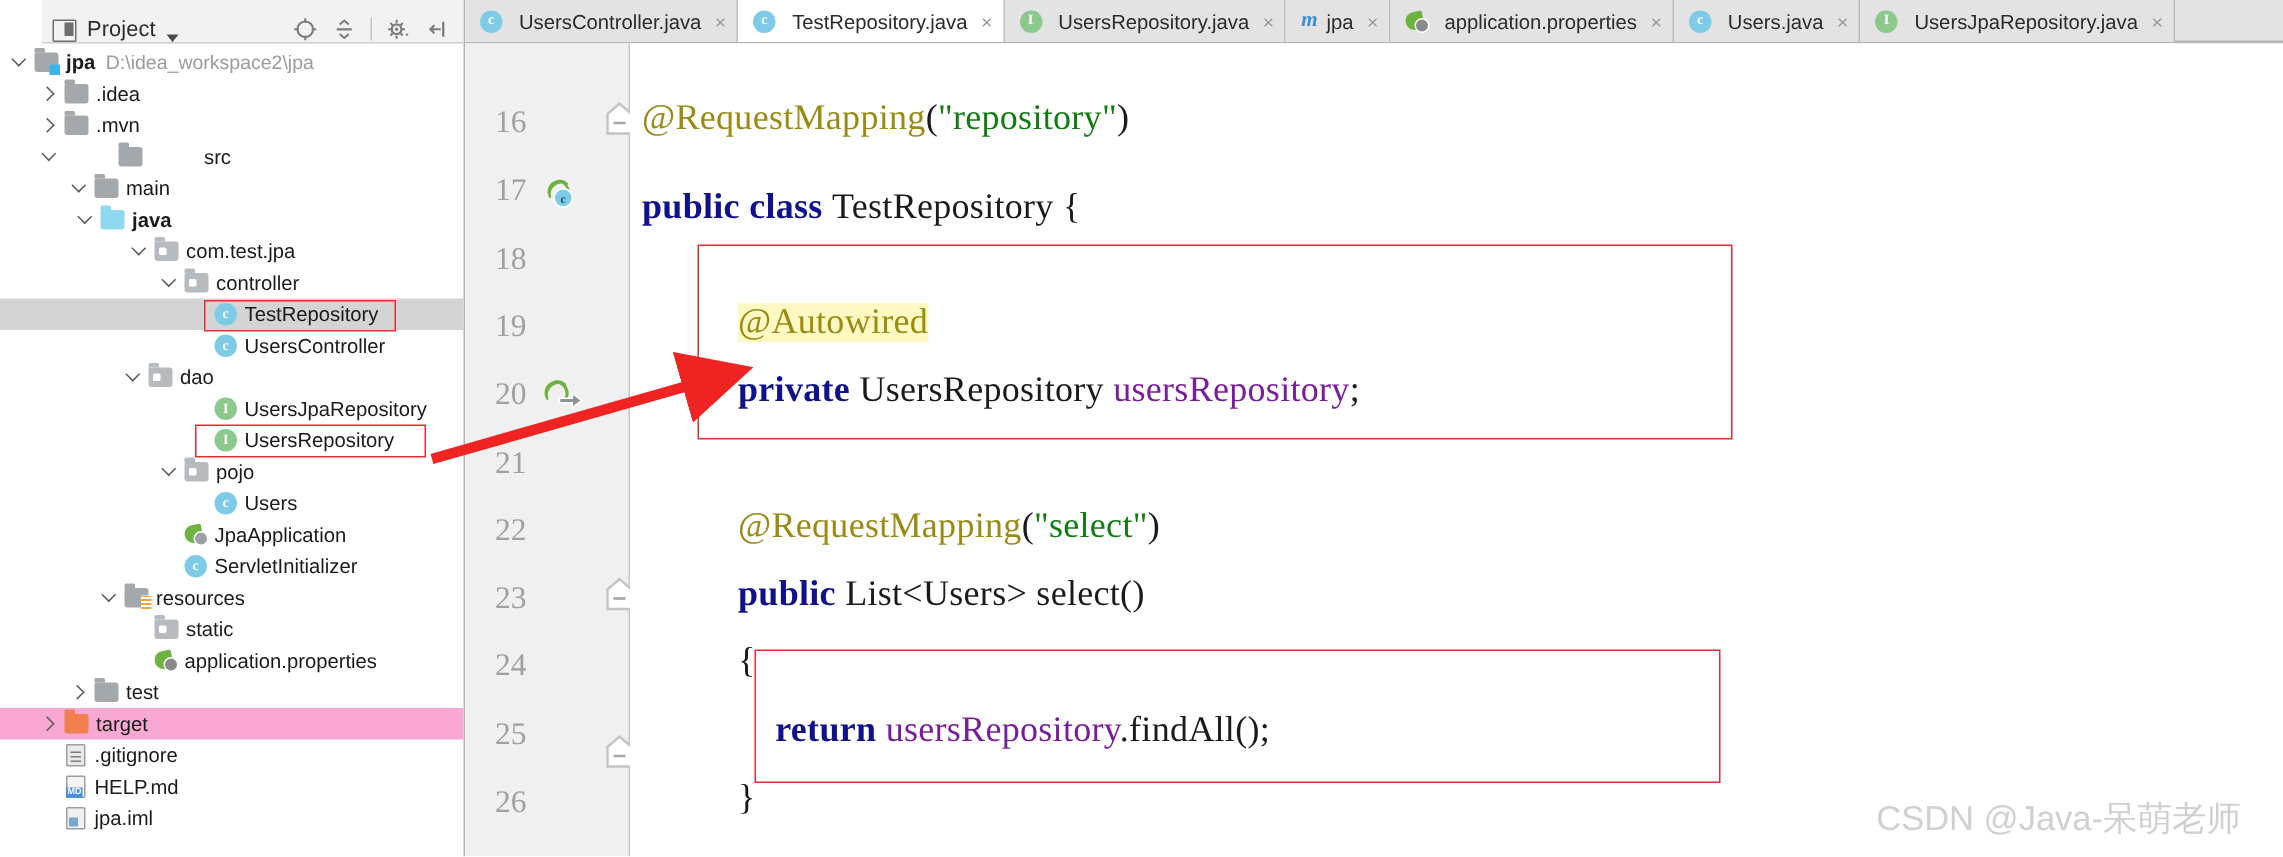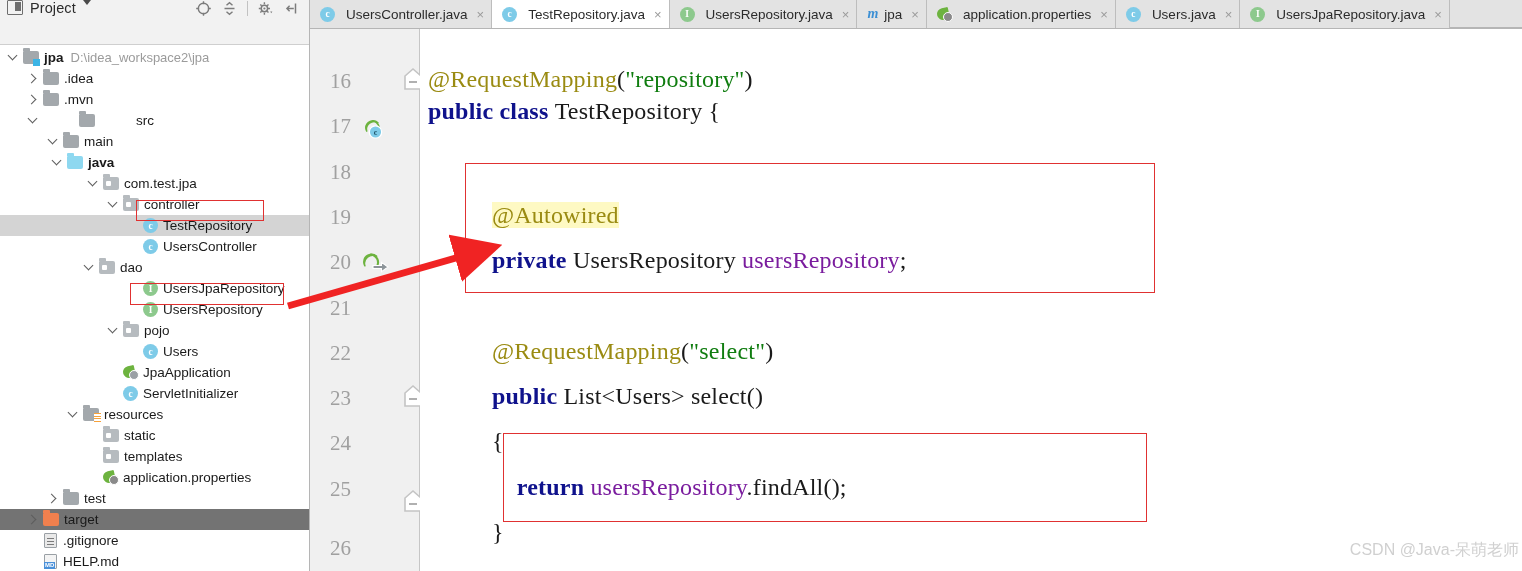--- a/index.html
+++ b/index.html
@@ -21,27 +21,28 @@
   #project-panel {
     position: relative;
     width: 310px;
     height: 571px;
     background: #ffffff;
     border-right: 1px solid #b5b5b5;
     flex: 0 0 310px;
     overflow: hidden;
   }
   #panel-header {
-    height: 45px;
+    height: 29px;
     background: #f2f2f2;
     border-bottom: 1px solid #cfcfcf;
     display: flex;
-    align-items: flex-start;
+    align-items: flex-end;
     padding: 0 6px 0 7px;
     position: relative;
+    margin-left: 28px;
   }
   #panel-header .proj-icon {
     width: 16px; height: 15px;
     border: 1.4px solid #6e6e6e;
     border-radius: 1px;
     position: relative;
     flex: 0 0 auto;
     margin-right: 7px;
   }
   #panel-header .proj-icon::after {
@@ -83,21 +84,21 @@
     color: #1a1a1a;
   }
   .row {
     position: relative;
     height: 21px;
     display: flex;
     align-items: center;
     white-space: nowrap;
   }
   .row.selected { background: #d4d4d4; }
-  .row.marked { background: #737373; }
+  .row.marked { background: #f9a8d4; }
   .twisty {
     width: 11px; height: 11px;
     position: relative;
     flex: 0 0 11px;
     margin-right: 4px;
   }
   .twisty.r::before, .twisty.d::before {
     content: "";
     position: absolute;
     width: 6px; height: 6px;
@@ -315,23 +316,23 @@
   }
   .kw   { color: #0f128c; font-weight: bold; }
   .ann  { color: #9a8b12; }
   .str  { color: #107d10; }
   .fld  { color: #7a1c9e; }
   .pun  { color: #1a1a1a; }
   .hl-yellow { background: #fef9c3; }
 
   #watermark {
     position: absolute;
-    right: 3px;
+    right: 28px;
     bottom: 10px;
-    font-size: 16px;
+    font-size: 23px;
     color: #d0d0d0;
     font-family: "Liberation Sans", sans-serif;
     white-space: nowrap;
     z-index: 9;
   }
 
   #arrow-layer {
     position: absolute;
     left: 0; top: 0;
     width: 1522px; height: 571px;
@@ -471,25 +472,20 @@
         </div>
         <div class="row" style="padding-left: 68px;">
           <span class="twisty d"></span>
           <span class="ficon folder-res"></span>
           <span class="label">resources</span>
         </div>
         <div class="row" style="padding-left: 88px;">
           <span class="twisty none"></span>
           <span class="ficon pkg"></span>
           <span class="label">static</span>
-        </div>
-        <div class="row" style="padding-left: 88px;">
-          <span class="twisty none"></span>
-          <span class="ficon pkg"></span>
-          <span class="label">templates</span>
         </div>
         <div class="row" style="padding-left: 88px;">
           <span class="twisty none"></span>
           <span class="spring"></span>
           <span class="label">application.properties</span>
         </div>
         <div class="row" style="padding-left: 48px;">
           <span class="twisty r"></span>
           <span class="ficon folder"></span>
           <span class="label">test</span>
@@ -605,27 +601,27 @@
       <div class="lnum" style="top: 42px;">16</div>
           <div class="lnum" style="top: 87.3px;">17</div>
           <div class="lnum" style="top: 132.6px;">18</div>
           <div class="lnum" style="top: 177.9px;">19</div>
           <div class="lnum" style="top: 223.2px;">20</div>
           <div class="lnum" style="top: 268.5px;">21</div>
           <div class="lnum" style="top: 313.8px;">22</div>
           <div class="lnum" style="top: 359.1px;">23</div>
           <div class="lnum" style="top: 404.4px;">24</div>
           <div class="lnum" style="top: 449.7px;">25</div>
-          <div class="lnum" style="top: 495px; margin-top: 14px;">26</div>
+          <div class="lnum" style="top: 495px;">26</div>
           <div class="lnum" style="top: 540.3px;">27</div>
         </div>
 
       <div id="code">
           <div class="cline" style="top: 38px; left: 8px;"><span class="ann">@RequestMapping</span><span class="pun">(</span><span class="str">"repository"</span><span class="pun">)</span></div>
-          <div class="cline" style="top: 70px; left: 8px;"><span class="kw">public class </span><span class="pun">TestRepository {</span></div>
+          <div class="cline" style="top: 97px; left: 8px;"><span class="kw">public class </span><span class="pun">TestRepository {</span></div>
           <div class="cline" style="top: 173.9px; left: 72px;"><span class="ann hl-yellow">@Autowired</span></div>
           <div class="cline" style="top: 219.2px; left: 72px;"><span class="kw">private </span><span class="pun">UsersRepository </span><span class="fld">usersRepository</span><span class="pun">;</span></div>
           <div class="cline" style="top: 309.8px; left: 72px;"><span class="ann">@RequestMapping</span><span class="pun">(</span><span class="str">"select"</span><span class="pun">)</span></div>
           <div class="cline" style="top: 355.1px; left: 72px;"><span class="kw">public </span><span class="pun">List&lt;Users&gt; select()</span></div>
           <div class="cline" style="top: 400.4px; left: 72px;"><span class="pun">{</span></div>
           <div class="cline" style="top: 445.7px; left: 72px;"><span class="kw">    return </span><span class="fld">usersRepository</span><span class="pun">.findAll();</span></div>
           <div class="cline" style="top: 491px; left: 72px;"><span class="pun">}</span></div>
         </div>
 
       <div class="hlbox" style="left:155px; top:134px; width:690px; height:130px;"></div>

